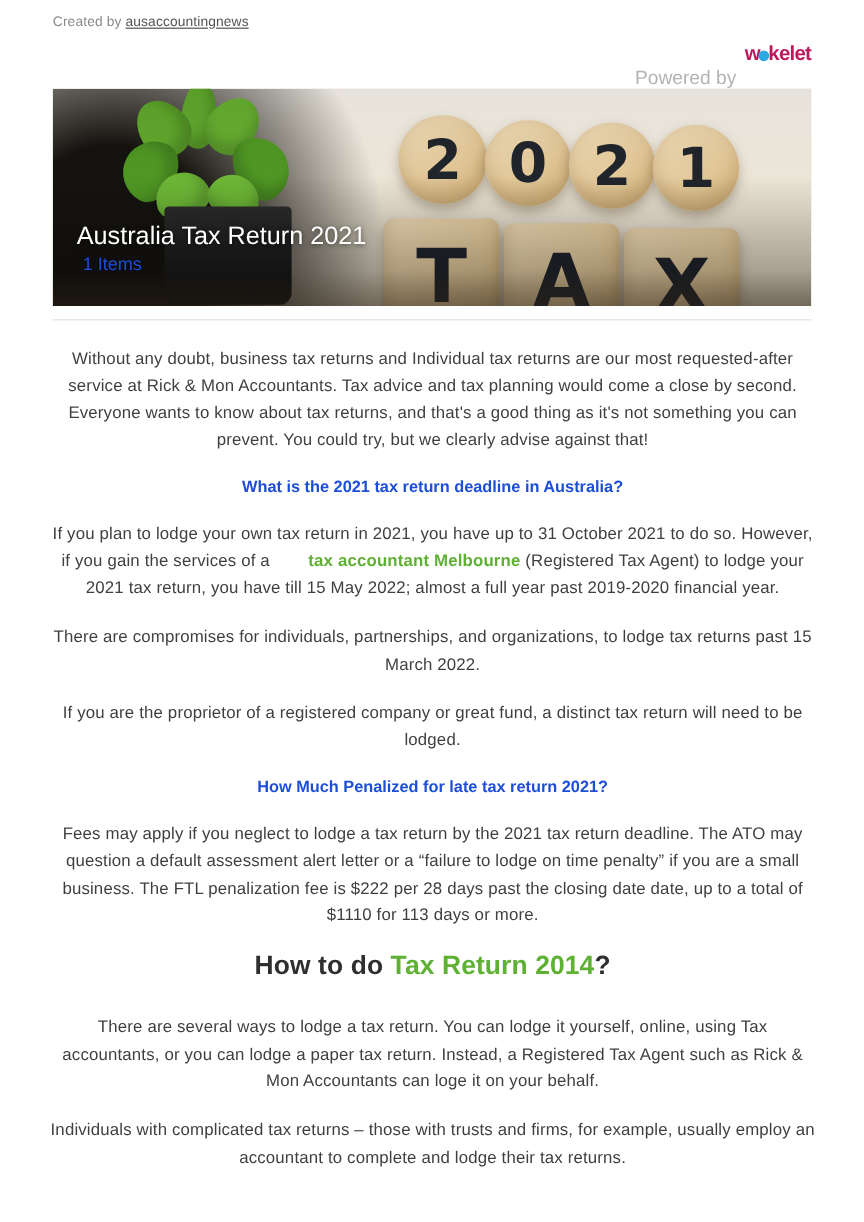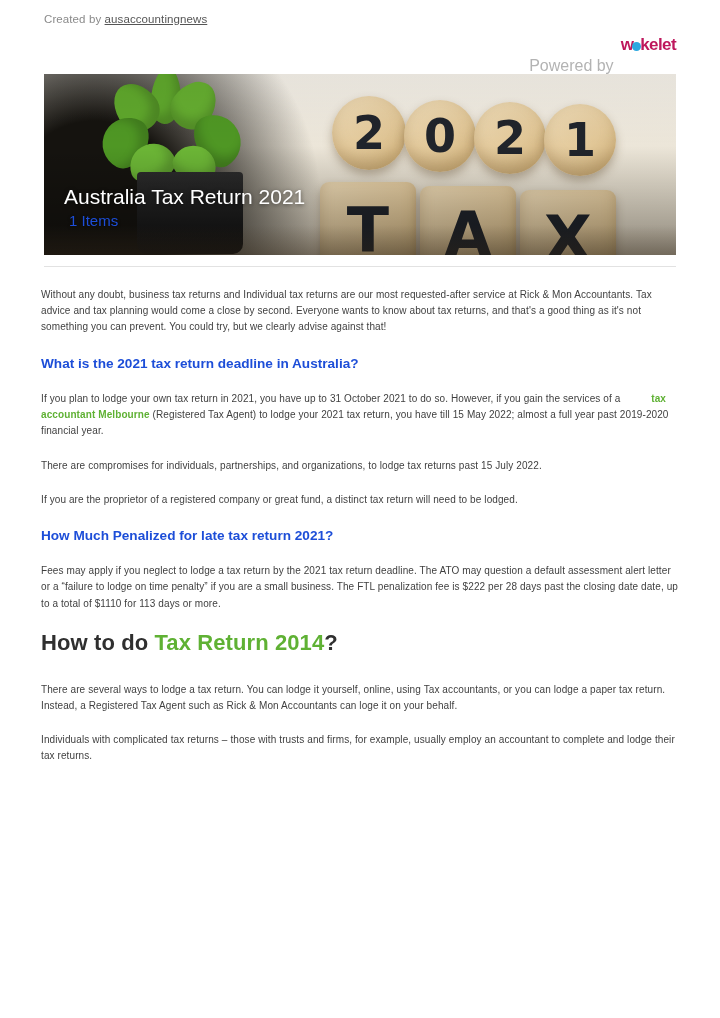--- a/index.html
+++ b/index.html
@@ -13,20 +13,21 @@
     height: 1018px;
     overflow: hidden;
     font-family: "Liberation Sans", sans-serif;
     color: #3c3c3c;
   }
   .page {
     position: relative;
     width: 720px;
     height: 1018px;
     background: #ffffff;
+    text-align: center;
   }
 
   
   .topbar {
     position: absolute;
     top: 13px;
     left: 44px;
     right: 44px;
     height: 20px;
   }
@@ -174,21 +175,21 @@
 
   
   .article {
     position: absolute;
     top: 287px;
     left: 41px;
     width: 639px;
   }
   .article p {
     margin: 0 0 18px 0;
-    font-size: 10px;
+    font-size: 14px;
     line-height: 1.62;
     color: #3f3f3f;
     letter-spacing: .01em;
   }
   .article h3 {
     margin: 0 0 17px 0;
     font-size: 13.6px;
     line-height: 1.5;
     font-weight: bold;
     color: #1d4ed8;
@@ -256,21 +257,21 @@
   <div class="divider"></div>
 
   <div class="article">
 
     <p>Without any doubt, business tax returns and Individual tax returns are our most requested-after service at Rick &amp; Mon Accountants. Tax advice and tax planning would come a close by second. Everyone wants to know about tax returns, and that's a good thing as it's not something you can prevent. You could try, but we clearly advise against that!</p>
 
     <h3>What is the 2021 tax return deadline in Australia?</h3>
 
     <p><span>If you plan to lodge your own tax return in 2021, you have up to 31 October 2021 to do so. However, if you gain the services of a </span><a class="inline-link" href="#">tax accountant Melbourne</a><span> (Registered Tax Agent) to lodge your 2021 tax return, you have till 15 May 2022; almost a full year past 2019-2020 financial year.</span></p>
 
-    <p>There are compromises for individuals, partnerships, and organizations, to lodge tax returns past 15 July 2022.</p>
+    <p>There are compromises for individuals, partnerships, and organizations, to lodge tax returns past 15 March 2022.</p>
 
     <p>If you are the proprietor of a registered company or great fund, a distinct tax return will need to be lodged.</p>
 
     <h3>How Much Penalized for late tax return 2021?</h3>
 
     <p>Fees may apply if you neglect to lodge a tax return by the 2021 tax return deadline. The ATO may question a default assessment alert letter or a “failure to lodge on time penalty” if you are a small business. The FTL penalization fee is $222 per 28 days past the closing date date, up to a total of $1110 for 113 days or more.</p>
 
     <h2><span>How to do </span><span class="green">Tax Return 2014</span><span>?</span></h2>
 
     <p>There are several ways to lodge a tax return. You can lodge it yourself, online, using Tax accountants, or you can lodge a paper tax return. Instead, a Registered Tax Agent such as Rick &amp; Mon Accountants can loge it on your behalf.</p>

